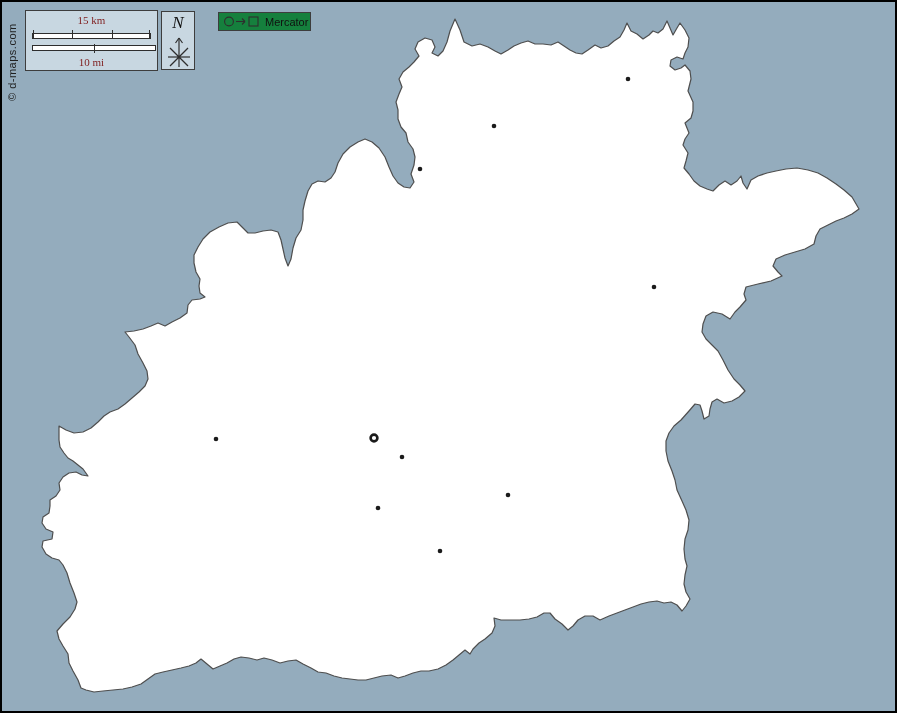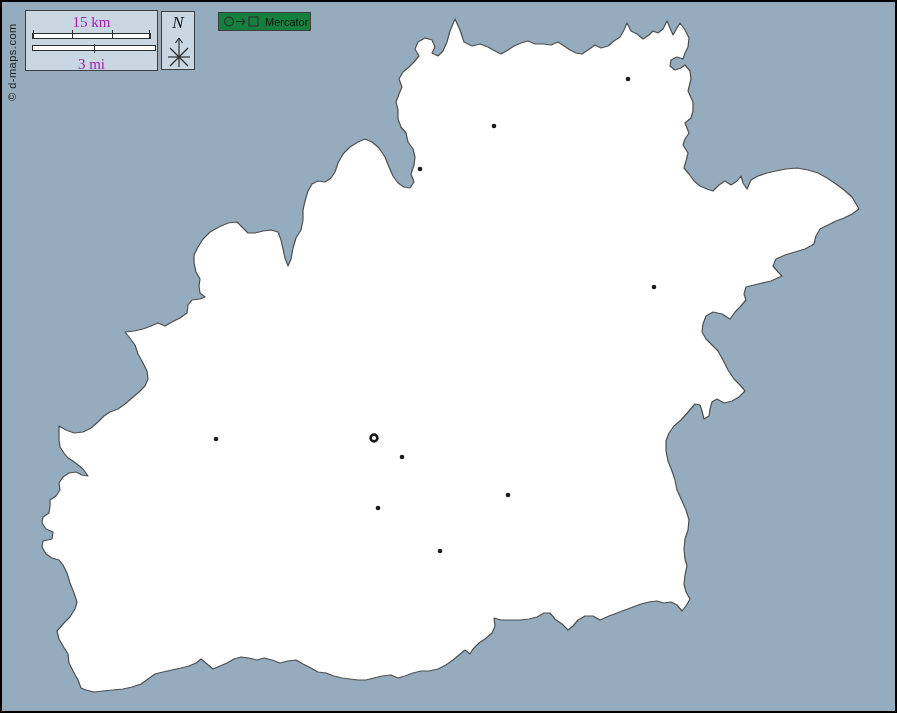--- a/index.html
+++ b/index.html
@@ -14,21 +14,21 @@
     transform-origin:0 0; transform:rotate(-90deg);
     font-family:"Liberation Sans", sans-serif;
     font-size:11px; color:#1f1f1f; white-space:nowrap;
     letter-spacing:0.5px;
   }
   .legend-box {
     position:absolute; box-sizing:border-box;
     border:1px solid #3d3d3d;
   }
   .scale-box { left:23px; top:8px; width:133px; height:61px; }
-  .scale-label { text-align:center; font-size:15px; color:#a21caf; line-height:1; }
+  .scale-label { text-align:center; font-size:11px; color:#7f1d1d; line-height:1; }
   .km-label { margin-top:4px; }
   .mi-label { position:absolute; left:0; right:0; top:46px; }
   .bar { position:absolute; box-sizing:border-box; background:#fff; border:1px solid #2e2e2e; height:6px; }
   .bar-km { left:6px; top:22px; width:119px; }
   .bar-mi { left:6px; top:34px; width:124px; }
   .tick { position:absolute; width:1px; background:#2e2e2e; }
   .tick-up { height:9px; top:-4px; }
   .tick-mid { height:9px; top:-2px; }
   .north-box { left:159px; top:9px; width:34px; height:59px; }
   .north-label { text-align:center; font-size:17px; font-style:italic; color:#111; margin-top:2px; line-height:1.1; }
@@ -68,21 +68,21 @@
     <div class="scale-label km-label">15 km</div>
     <div class="bar bar-km">
       <div class="tick tick-up" style="left:0;"></div>
       <div class="tick tick-up" style="left:39px;"></div>
       <div class="tick tick-up" style="left:79px;"></div>
       <div class="tick tick-up" style="right:0;"></div>
     </div>
     <div class="bar bar-mi">
       <div class="tick tick-mid" style="left:61px;"></div>
     </div>
-    <div class="scale-label mi-label">3 mi</div>
+    <div class="scale-label mi-label">10 mi</div>
   </div>
 
   <div class="legend-box north-box" style="background: rgb(200, 215, 225);">
     <div class="north-label">N</div>
     <svg class="compass-svg" width="34" height="37" viewBox="0 0 34 37">
       <g stroke="#2e2e2e" stroke-width="1.2" fill="none">
         <line x1="17" y1="4" x2="17" y2="33"></line>
         <line x1="13.5" y1="9" x2="17" y2="4"></line>
         <line x1="20.5" y1="9" x2="17" y2="4"></line>
         <line x1="6" y1="23" x2="28" y2="23"></line>

